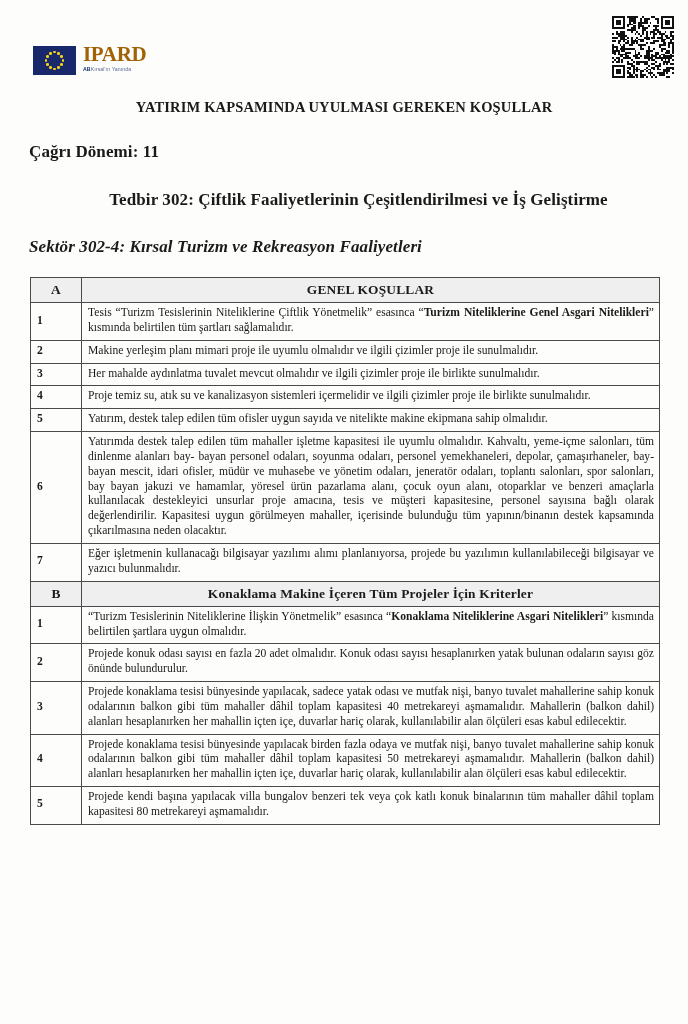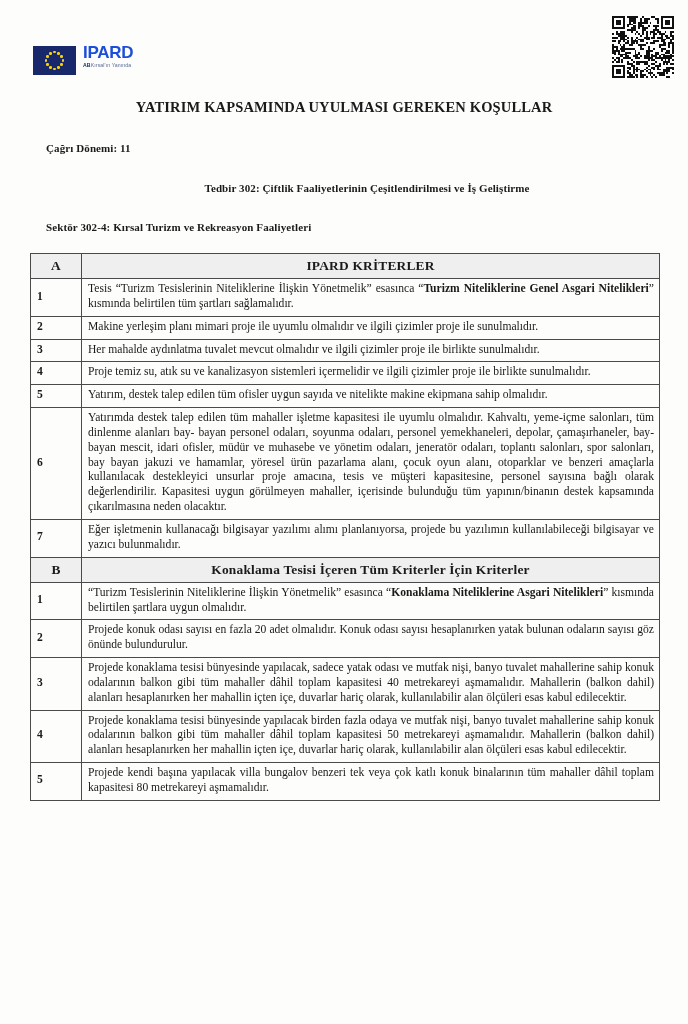--- a/index.html
+++ b/index.html
@@ -43,24 +43,24 @@
     width: 2.6px;
     height: 2.6px;
     background: #f2d21a;
     border-radius: 50%;
   }
   .logo-text {
     margin-left: 7px;
     line-height: 1;
   }
   .logo-word {
-    font-family: Liberation Sans, sans-serif;
-    font-size: 17px;
+    font-family: Liberation Serif, serif;
+    font-size: 21px;
     font-weight: 700;
-    color: #1d4ed8;
+    color: #a16207;
     letter-spacing: -0.3px;
     display: block;
   }
   .logo-sub {
     font-family: "Liberation Sans", "DejaVu Sans", sans-serif;
     font-size: 5.2px;
     color: #5a6b92;
     display: block;
     margin-top: 2px;
     letter-spacing: 0.1px;
@@ -78,28 +78,28 @@
   }
   
   .doc-title {
     text-align: center;
     font-size: 14.5px;
     font-weight: 700;
     margin: 13px 0 0 0;
     letter-spacing: 0.15px;
   }
   .meta-line {
-    font-size: 11px;
+    font-size: 17px;
     font-weight: 700;
-    margin-left: 46px;
+    margin-left: 29px;
     letter-spacing: 0.1px;
   }
   .m1 { margin-top: 26px; }
   .m2 { margin-top: 28px; text-align: center; }
-  .m3 { margin-top: 27px; }
+  .m3 { margin-top: 27px; font-style: italic; }
   
   table.crit {
     border-collapse: collapse;
     margin: 20px 0 0 30px;
     width: 630px;
     table-layout: fixed;
   }
   table.crit td {
     border: 1px solid #4a4a4a;
     vertical-align: middle;
@@ -713,25 +713,25 @@
 
   <div class="doc-title">YATIRIM KAPSAMINDA UYULMASI GEREKEN KOŞULLAR</div>
   <div class="meta-line m1">Çağrı Dönemi: 11</div>
   <div class="meta-line m2">Tedbir 302: Çiftlik Faaliyetlerinin Çeşitlendirilmesi ve İş Geliştirme</div>
   <div class="meta-line m3">Sektör 302-4:  Kırsal Turizm ve Rekreasyon Faaliyetleri</div>
 
   <table class="crit">
     <tbody id="crit-body">
         <tr class="section-head">
           <td class="num">A</td>
-          <td>IPARD KRİTERLER</td>
+          <td>GENEL KOŞULLAR</td>
         </tr>
         <tr>
           <td class="num">1</td>
-          <td class="body"><span>Tesis “Turizm Tesislerinin Niteliklerine İlişkin Yönetmelik” esasınca “</span><b>Turizm Niteliklerine Genel Asgari Nitelikleri</b><span>” kısmında belirtilen tüm şartları sağlamalıdır.</span></td>
+          <td class="body"><span>Tesis “Turizm Tesislerinin Niteliklerine Çiftlik Yönetmelik” esasınca “</span><b>Turizm Niteliklerine Genel Asgari Nitelikleri</b><span>” kısmında belirtilen tüm şartları sağlamalıdır.</span></td>
         </tr>
         <tr>
           <td class="num">2</td>
           <td class="body"><span>Makine yerleşim planı mimari proje ile uyumlu olmalıdır ve ilgili çizimler proje ile sunulmalıdır.</span></td>
         </tr>
         <tr>
           <td class="num">3</td>
           <td class="body"><span>Her mahalde aydınlatma tuvalet mevcut olmalıdır ve ilgili çizimler proje ile birlikte sunulmalıdır.</span></td>
         </tr>
         <tr>
@@ -745,21 +745,21 @@
         <tr>
           <td class="num">6</td>
           <td class="body"><span>Yatırımda destek talep edilen tüm mahaller işletme kapasitesi ile uyumlu olmalıdır. Kahvaltı, yeme-içme salonları, tüm dinlenme alanları bay- bayan personel odaları, soyunma odaları, personel yemekhaneleri, depolar, çamaşırhaneler, bay-bayan mescit, idari ofisler, müdür ve muhasebe ve yönetim odaları, jeneratör odaları, toplantı salonları, spor salonları, bay bayan jakuzi ve hamamlar, yöresel ürün pazarlama alanı, çocuk oyun alanı, otoparklar ve benzeri amaçlarla kullanılacak destekleyici unsurlar proje amacına, tesis ve müşteri kapasitesine, personel sayısına bağlı olarak değerlendirilir. Kapasitesi uygun görülmeyen mahaller, içerisinde bulunduğu tüm yapının/binanın destek kapsamında çıkarılmasına neden olacaktır.</span></td>
         </tr>
         <tr>
           <td class="num">7</td>
           <td class="body"><span>Eğer işletmenin kullanacağı bilgisayar yazılımı alımı planlanıyorsa, projede bu yazılımın kullanılabileceği bilgisayar ve yazıcı bulunmalıdır.</span></td>
         </tr>
         <tr class="section-head">
           <td class="num">B</td>
-          <td>Konaklama Tesisi İçeren Tüm Kriterler İçin Kriterler</td>
+          <td>Konaklama Makine İçeren Tüm Projeler İçin Kriterler</td>
         </tr>
         <tr>
           <td class="num">1</td>
           <td class="body"><span>“Turizm Tesislerinin Niteliklerine İlişkin Yönetmelik” esasınca “</span><b>Konaklama Niteliklerine Asgari Nitelikleri</b><span>” kısmında belirtilen şartlara uygun olmalıdır.</span></td>
         </tr>
         <tr>
           <td class="num">2</td>
           <td class="body"><span>Projede konuk odası sayısı en fazla 20 adet olmalıdır. Konuk odası sayısı hesaplanırken yatak bulunan odaların sayısı göz önünde bulundurulur.</span></td>
         </tr>
         <tr>

